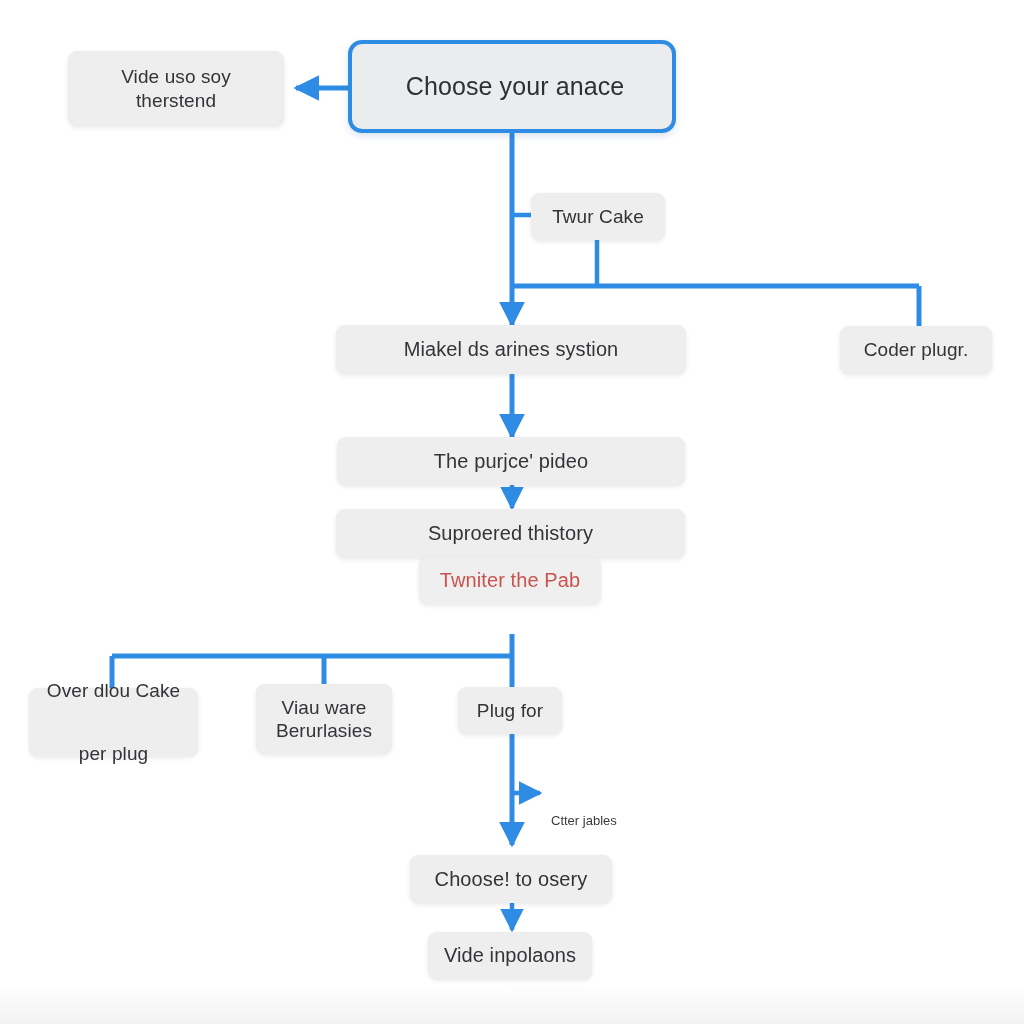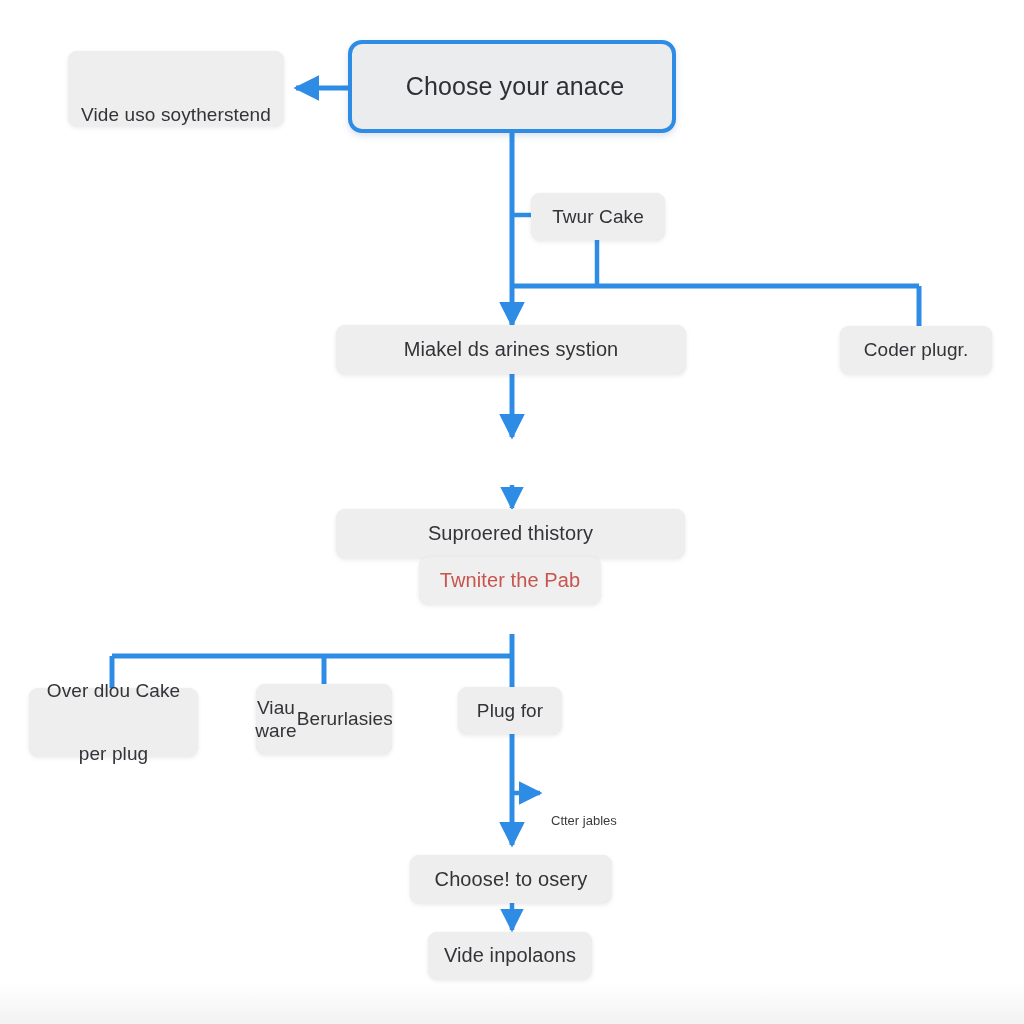--- a/index.html
+++ b/index.html
@@ -102,56 +102,59 @@
       <line x1="512" y1="656" x2="512" y2="687"></line>
 
       <line x1="512" y1="734" x2="512" y2="845" marker-end="url(#arw)"></line>
 
       <line x1="512" y1="793" x2="540" y2="793" marker-end="url(#arw)" stroke-width="4.5"></line>
 
       <line x1="512" y1="903" x2="512" y2="930" marker-end="url(#arw)" stroke-width="4.5"></line>
     </g>
   </svg>
 
-  <div class="node" style="left:68px; top:51px; width:216px; height:75px; font-size:19px; flex-direction:row;align-items:flex-end;">
+  <div class="node" style="left:68px; top:51px; width:216px; height:75px; font-size:19px; flex-direction:column;">
     <span>Vide uso soy</span>
     <span>therstend</span>
   </div>
 
   <div class="node root" style="left:348px; top:40px; width:328px; height:93px; font-size:25px;padding-left:6px;">
     <span>Choose your anace</span>
   </div>
 
   <div class="node" style="left:531px; top:193px; width:134px; height:47px; font-size:19px;">
     <span>Twur Cake</span>
   </div>
 
   <div class="node" style="left:336px; top:325px; width:350px; height:49px; font-size:20px;">
     <span>Miakel ds arines systion</span>
   </div>
 
   <div class="node" style="left:840px; top:326px; width:152px; height:48px; font-size:19px;">
     <span>Coder plugr.</span>
   </div>
 
+  <div class="node" style="left:337px; top:437px; width:348px; height:48px; font-size:20px;">
+    <span>The purjce' pideo</span>
+  </div>
 
   <div class="node" style="left:336px; top:509px; width:349px; height:49px; font-size:20px;">
     <span>Suproered thistory</span>
   </div>
 
   <div class="node danger" style="left:419px; top:557px; width:182px; height:47px; font-size:20px;">
     <span>Twniter the Pab</span>
   </div>
 
   <div class="node" style="left:29px; top:688px; width:169px; height:68px; font-size:19px; flex-direction:column;gap:40px;">
     <span>Over dlou Cake</span>
     <span>per plug</span>
   </div>
 
-  <div class="node" style="left:256px; top:684px; width:136px; height:70px; font-size:19px; flex-direction:row;">
+  <div class="node" style="left:256px; top:684px; width:136px; height:70px; font-size:19px; flex-direction:column;">
     <span>Viau ware</span>
     <span>Berurlasies</span>
   </div>
 
   <div class="node" style="left:458px; top:687px; width:104px; height:47px; font-size:19px;">
     <span>Plug for</span>
   </div>
 
   <div class="bare-label" style="left:551px; top:781px; font-size:13px;margin-top:32px;">
     <span>Ctter jables</span>

